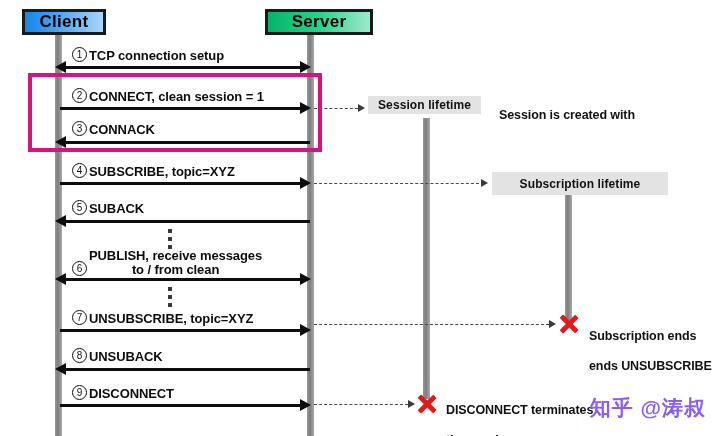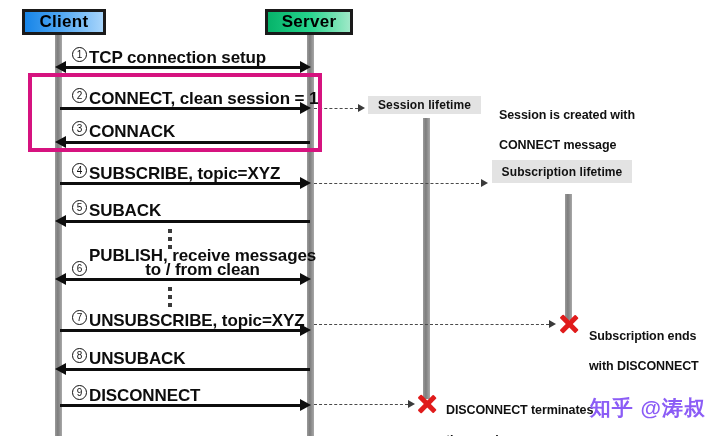--- a/index.html
+++ b/index.html
@@ -21,21 +21,21 @@
     font-weight:bold;
     color:#000;
     letter-spacing:.3px;
   }
   #actor-client{
     left:22px;top:9px;width:84px;height:26px;
     font-size:17px;
     background:linear-gradient(to right,#1785e8 0%,#4fa6f2 45%,#a8d5fb 100%);
   }
   #actor-server{
-    left:265px;top:9px;width:88px;height:26px;
+    left:265px;top:9px;width:108px;height:26px;
     font-size:17px;
     background:linear-gradient(to right,#06b36a 0%,#25d48c 50%,#9fe9c8 100%);
   }
 
   
   .lifeline{
     position:absolute;
     width:7px;
     background:linear-gradient(to right,#9a9a9a 0%,#7d7d7d 40%,#a8a8a8 100%);
   }
@@ -48,26 +48,26 @@
   .lifetime-box{
     position:absolute;
     background:#e3e3e3;
     color:#111;
     font-size:12px;font-weight:bold;
     display:flex;align-items:center;justify-content:center;
     box-sizing:border-box;
     letter-spacing:.1px;
   }
   #box-session-lifetime{left:368px;top:96px;width:113px;height:18px;}
-  #box-subscription-lifetime{left:492px;top:160px;width:140px;height:23px;}
+  #box-subscription-lifetime{left:492px;top:172px;width:176px;height:23px;}
 
   
   .msg-label{
     position:absolute;
-    font-size:17px;
+    font-size:13px;
     font-weight:bold;
     color:#0d0d0d;
     white-space:nowrap;
     letter-spacing:-.1px;
   }
   .msg-label-2{line-height:13.5px;text-align:center;}
 
   .seq-num{
     position:absolute;
     width:15px;height:15px;
@@ -192,21 +192,20 @@
   <div class="seq-num" style="left:72px;top:121px;">3</div>
   <div class="msg-label" style="left:89px;top:122px;">CONNACK</div>
   <div class="arrow-line" style="left:63px;top:141px;width:247px;"></div>
   <div class="arrow-head left" style="left:55px;top:136px;"></div>
 
   <div id="highlight-rect"></div>
 
   <div class="lifetime-box" id="box-session-lifetime">Session lifetime</div>
   <div class="annot" style="left:499px;top:93px;">
     <span>Session is created with</span><br>
-    <span>CONNECT message</span>
   </div>
 
   <div class="seq-num" style="left:72px;top:163px;">4</div>
   <div class="msg-label" style="left:89px;top:164px;">SUBSCRIBE, topic=XYZ</div>
   <div class="arrow-line" style="left:60px;top:182px;width:246px;"></div>
   <div class="arrow-head right" style="left:300px;top:177px;"></div>
   <div class="dash-line" style="left:314px;top:183px;width:165px;"></div>
   <div class="dash-head" style="left:481px;top:179px;"></div>
 
   <div class="lifetime-box" id="box-subscription-lifetime">Subscription lifetime</div>
@@ -239,21 +238,21 @@
 
   <div class="seq-num" style="left:72px;top:310px;">7</div>
   <div class="msg-label" style="left:89px;top:311px;">UNSUBSCRIBE, topic=XYZ</div>
   <div class="arrow-line" style="left:60px;top:329px;width:246px;"></div>
   <div class="arrow-head right" style="left:300px;top:324px;"></div>
   <div class="dash-line" style="left:314px;top:324px;width:235px;"></div>
   <div class="dash-head" style="left:549px;top:320px;"></div>
   <div class="xmark" style="left:556px;top:311px;"></div>
   <div class="annot" style="left:589px;top:314px;">
     <span>Subscription ends</span><br>
-    <span>with DISCONNECT</span>
+    <span>ends UNSUBSCRIBE</span>
   </div>
 
   <div class="seq-num" style="left:72px;top:348px;">8</div>
   <div class="msg-label" style="left:89px;top:349px;">UNSUBACK</div>
   <div class="arrow-line" style="left:63px;top:368px;width:247px;"></div>
   <div class="arrow-head left" style="left:55px;top:363px;"></div>
 
   <div class="seq-num" style="left:72px;top:385px;">9</div>
   <div class="msg-label" style="left:89px;top:386px;">DISCONNECT</div>
   <div class="arrow-line" style="left:60px;top:404px;width:246px;"></div>

